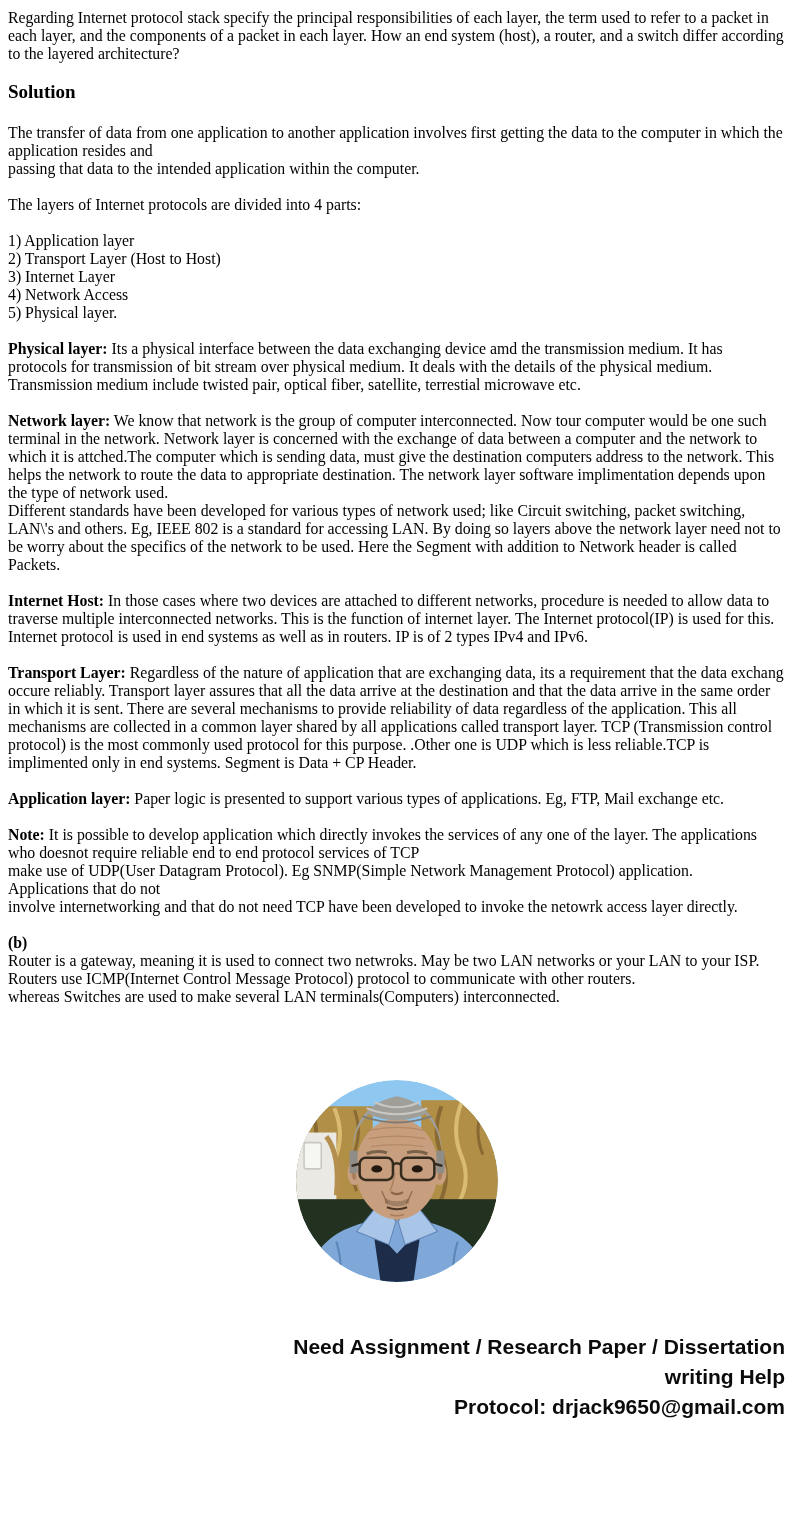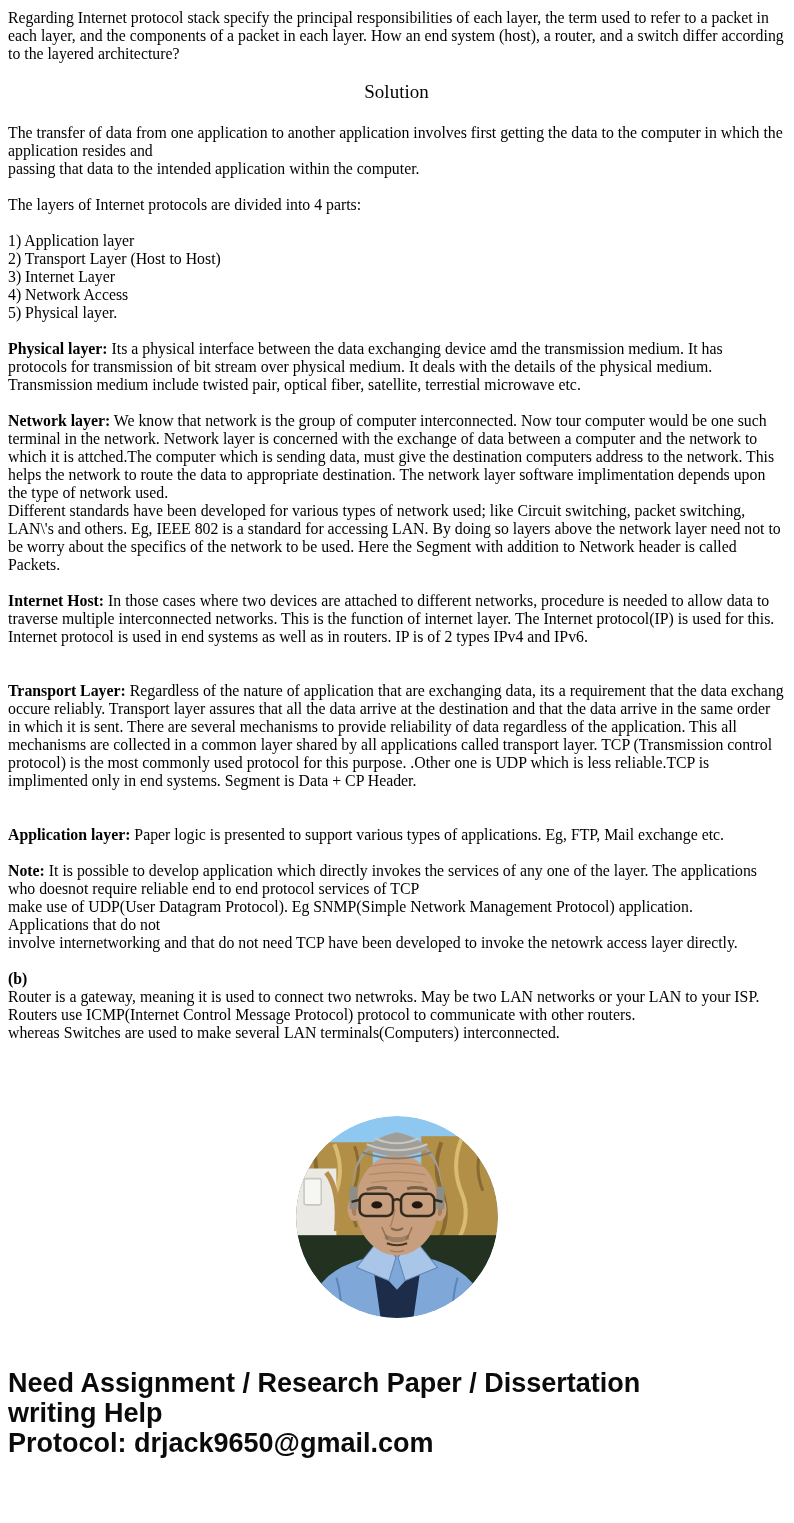--- a/index.html
+++ b/index.html
@@ -12,49 +12,48 @@
     font-family: "Liberation Serif", serif;
     font-size: 15.8px;
     line-height: 18px;
     overflow: hidden;
   }
   .doc { padding: 9px 9px 0 8px; }
   .para {
     margin: 0 0 18px 0;
     white-space: pre-line;
   }
-  .para.gap-lg { margin-top: 36px; }
+  .para.gap-lg { }
   .solution {
     font-family: "Liberation Serif", serif;
     font-size: 19px;
     line-height: 22px;
-    font-weight: normal;
+    font-weight: bold;
     margin: 18px 0 21px 0;
-    text-align: center;
   }
   strong { font-weight: bold; }
   .portrait-wrap {
     margin-top: 74px;
     display: flex;
     justify-content: center;
   }
   .portrait {
     width: 202px;
     height: 202px;
     border-radius: 50%;
     overflow: hidden;
     flex: 0 0 auto;
   }
   .portrait svg { display: block; width: 202px; height: 202px; }
   .footer {
     margin-top: 50px;
-    text-align: left;
+    text-align: right;
     font-family: "Liberation Sans", sans-serif;
     font-weight: bold;
-    font-size: 27px;
+    font-size: 21px;
     line-height: 30px;
     color: #0b0b0b;
   }
 </style>
 </head>
 <body>
 
 <div class="doc">
 
   <p class="para">Regarding Internet protocol stack specify the principal responsibilities of each layer, the term used to refer to a packet in each layer, and the components of a packet in each layer. How an end system (host), a router, and a switch differ according to the layered architecture?</p>

